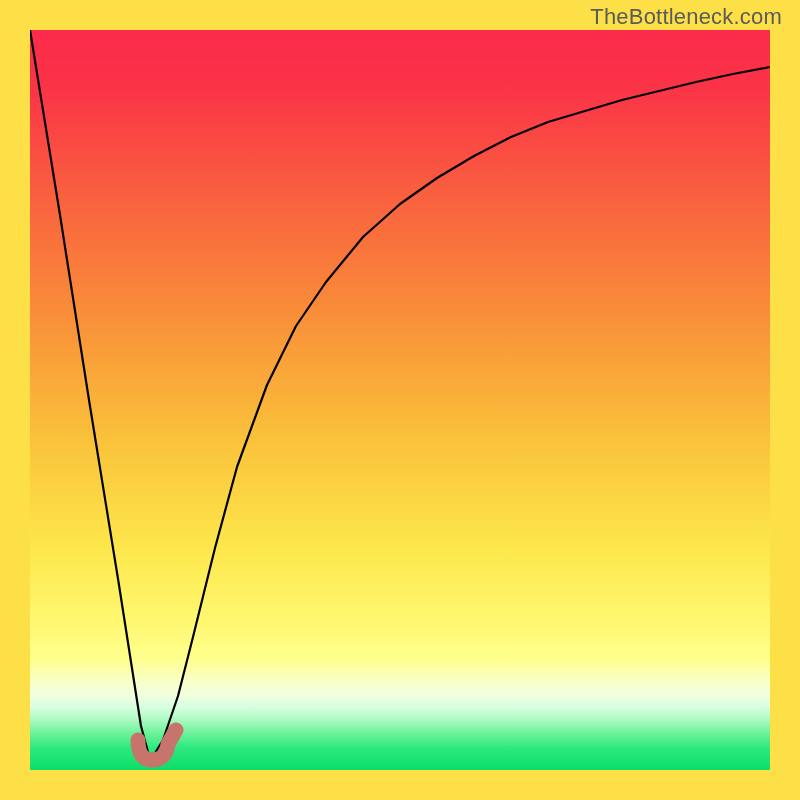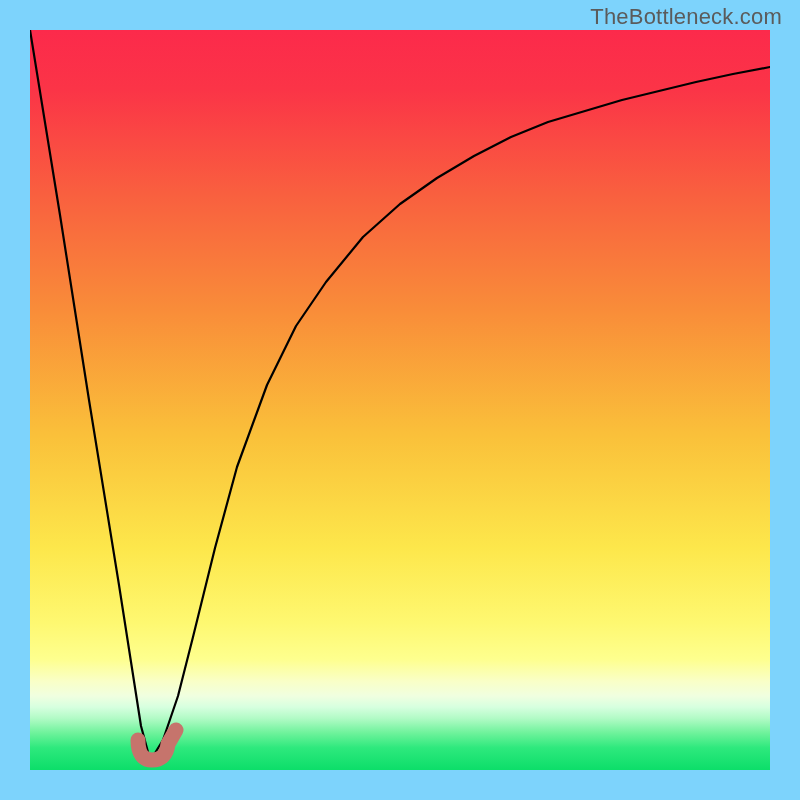--- a/index.html
+++ b/index.html
@@ -6,21 +6,21 @@
     margin: 0;
     padding: 0;
     width: 800px;
     height: 800px;
     overflow: hidden;
     font-family: Arial, Helvetica, sans-serif;
   }
   .frame {
     width: 800px;
     height: 800px;
-    background: #7dd3fc;
+    background: #fde047;
     position: relative;
   }
   .watermark {
     position: absolute;
     top: 4px;
     right: 18px;
     color: #5b5b5b;
     font-size: 22px;
     font-weight: 400;
     letter-spacing: 0.2px;

